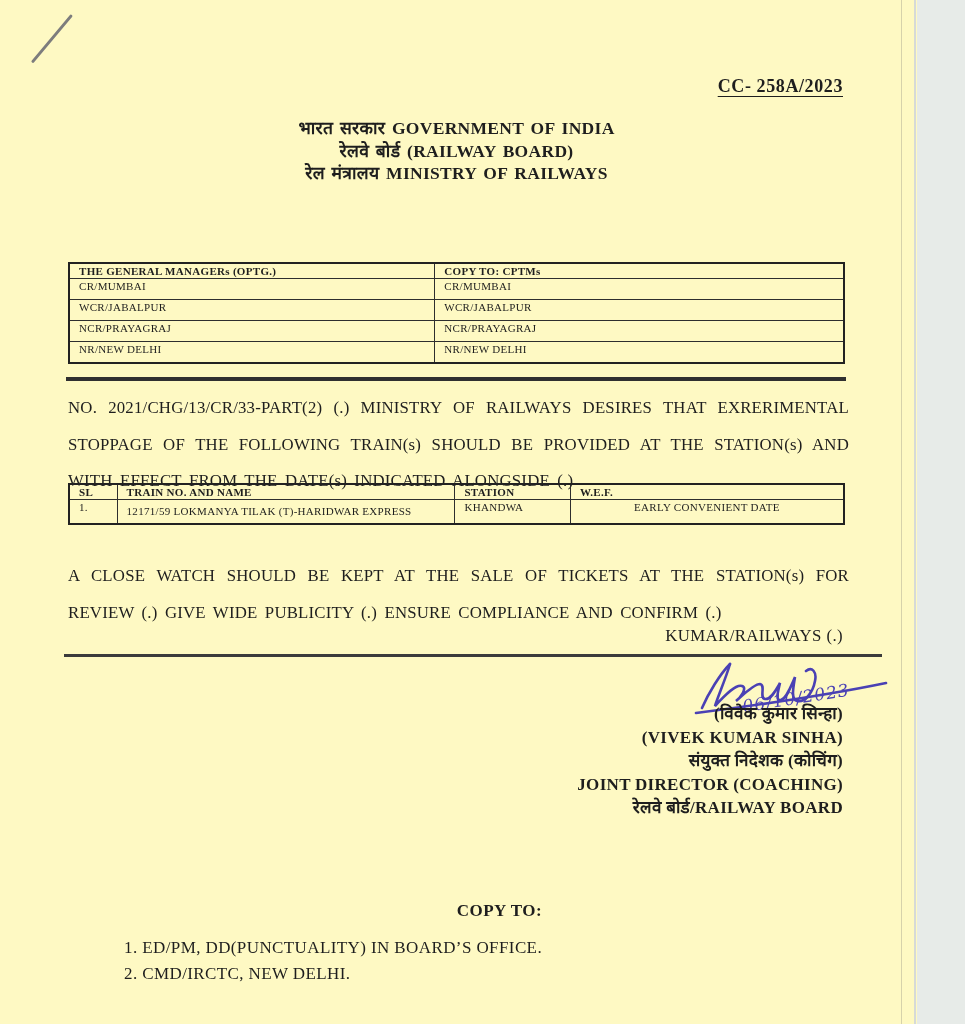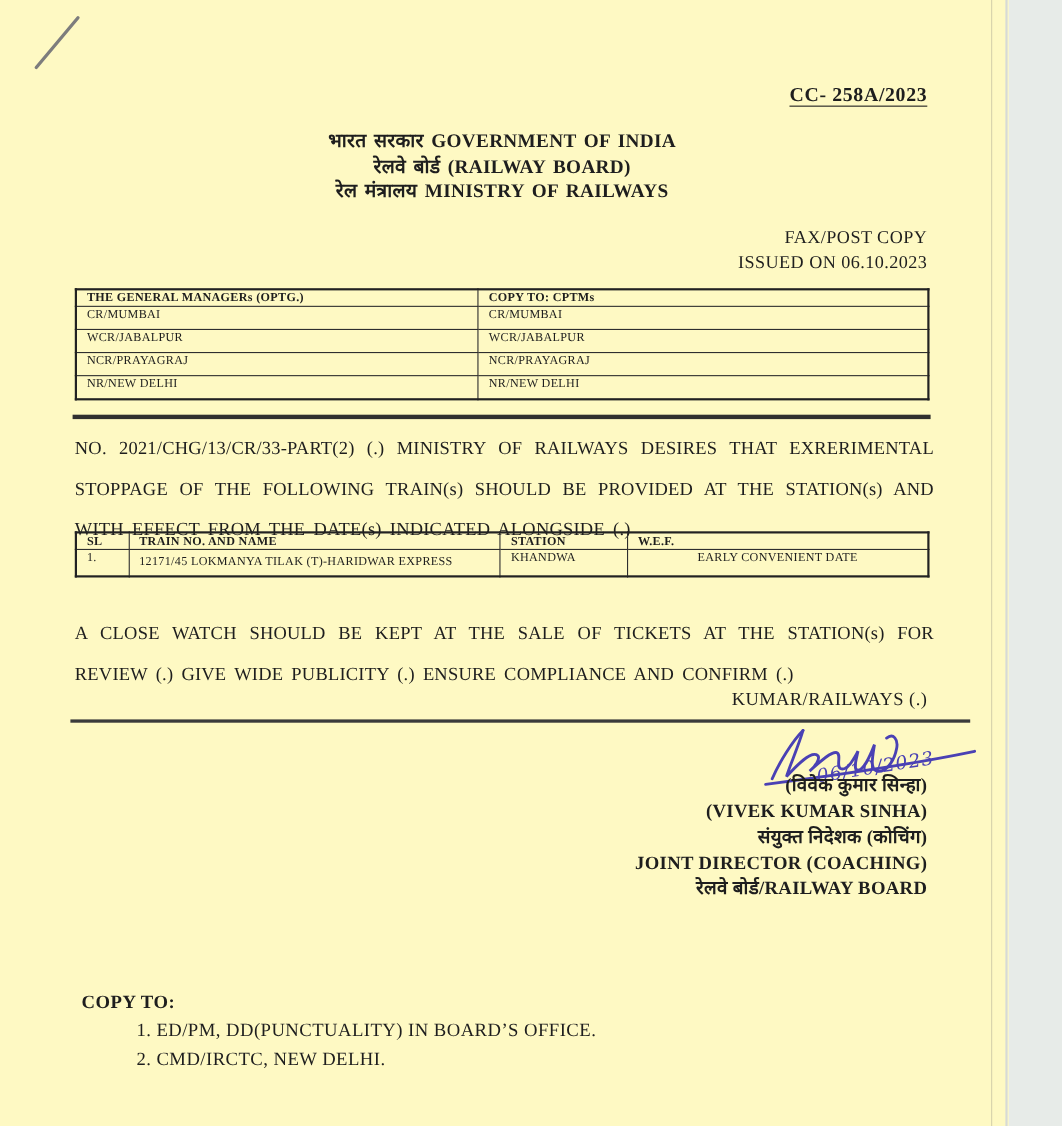--- a/index.html
+++ b/index.html
@@ -76,45 +76,41 @@
     font-size: 17px; color: #4a41b4; transform: rotate(-9deg); letter-spacing: 1px;
   }
 
   .sig-block {
     position: absolute; top: 702px; right: 122px;
     text-align: right; font-weight: bold; font-size: 17px; line-height: 23.5px;
     letter-spacing: .3px;
   }
 
   .copy-to { position: absolute; top: 901px; left: 74px; font-size: 17px; }
-  .copy-to-title { font-weight: bold; letter-spacing: .5px; margin-bottom: 3px; }
+  .copy-to-title { font-weight: bold; letter-spacing: .5px; margin-bottom: 14px; text-align: right; }
   .copy-to-item { margin-left: 50px; line-height: 26px; letter-spacing: .4px; }
 </style>
 </head>
 <body>
 
 <div class="page">
 
   <div class="scan-band"></div>
   <div class="paper-edge"></div>
   <div class="fold-line"></div>
   <div class="pen-mark"></div>
 
   <div class="ref-number">CC- 258A/2023</div>
 
   <div class="gov-header">
     <div>भारत सरकार GOVERNMENT OF INDIA</div>
     <div>रेलवे बोर्ड (RAILWAY BOARD)</div>
     <div>रेल मंत्रालय MINISTRY OF RAILWAYS</div>
   </div>
 
-  <div class="fax-block">
-    <div>FAX/POST COPY</div>
-    <div>ISSUED ON 06.10.2023</div>
-  </div>
 
   <table class="doc-table recipients-table">
     <colgroup>
         <col class="c1">
         <col class="c2">
       </colgroup>
     <tbody>
         <tr>
       <th>THE GENERAL MANAGERs (OPTG.)</th>
       <th>COPY TO: CPTMs</th>
@@ -151,21 +147,21 @@
       </colgroup>
     <tbody>
         <tr>
       <th class="h-sl">SL</th>
       <th class="h-train">TRAIN NO. AND NAME</th>
       <th>STATION</th>
       <th>W.E.F.</th>
     </tr>
     <tr>
       <td>1.</td>
-      <td class="cell-train">12171/45 LOKMANYA TILAK (T)-HARIDWAR EXPRESS</td>
+      <td class="cell-train">12171/59 LOKMANYA TILAK (T)-HARIDWAR EXPRESS</td>
       <td>KHANDWA</td>
       <td class="cell-wef">EARLY CONVENIENT DATE</td>
     </tr>
   </tbody>
     </table>
 
   <p class="body-para para-2">A CLOSE WATCH SHOULD BE KEPT AT THE SALE OF TICKETS AT THE STATION(s) FOR REVIEW (.) GIVE WIDE PUBLICITY (.) ENSURE COMPLIANCE AND CONFIRM (.)</p>
 
   <div class="sign-off">KUMAR/RAILWAYS (.)</div>
 

